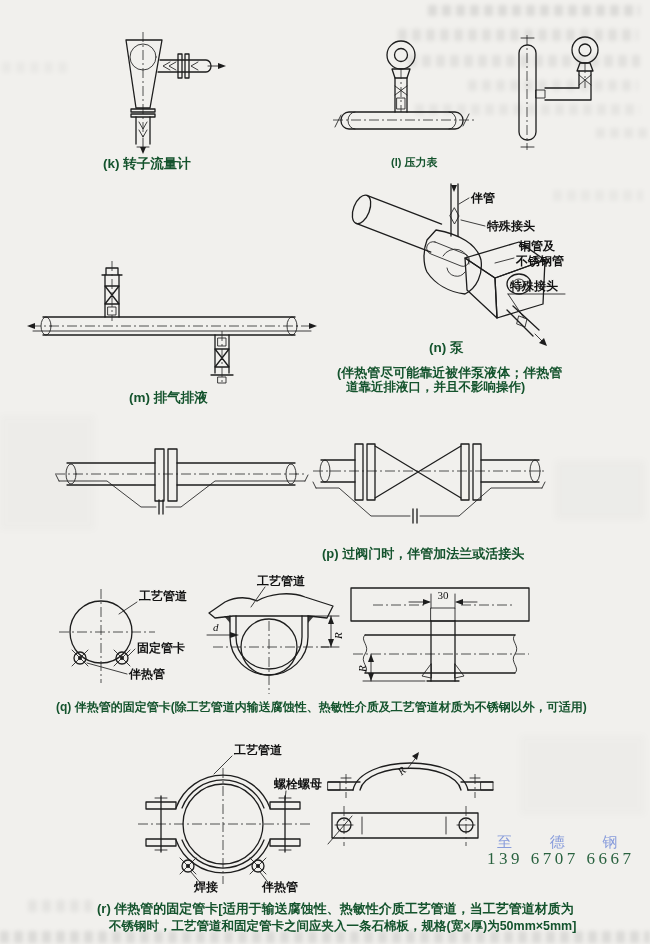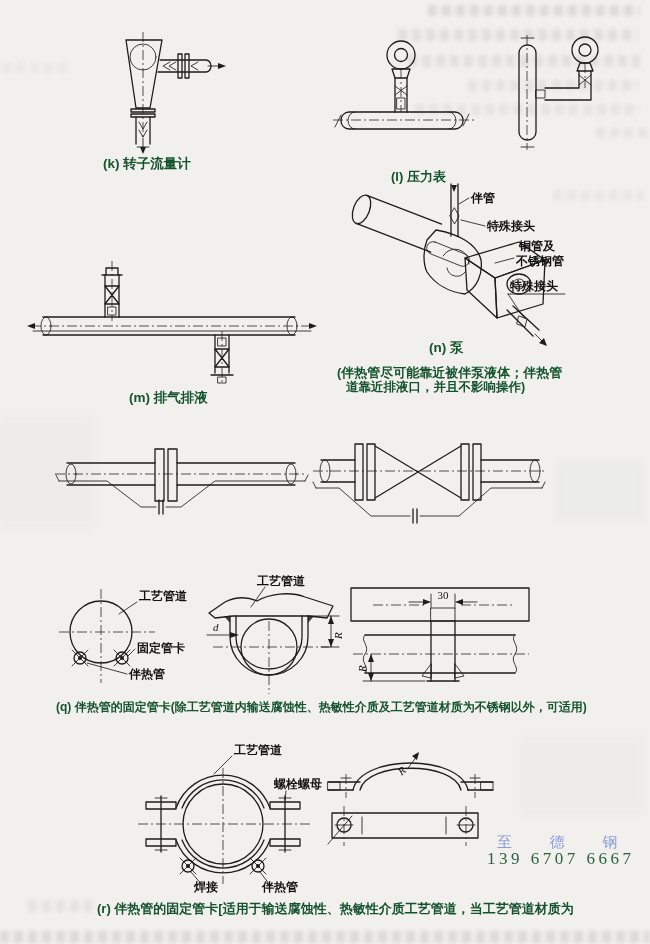--- a/index.html
+++ b/index.html
@@ -79,21 +79,21 @@
       <path class="s sthin" d="M188,5 H201 M188,114 H201"></path>
       <rect class="s sthin" x="203" y="57" width="9" height="8"></rect>
       <path class="s" d="M212,55 H246 M212,67 H258 M246,55 V38 M258,67 V38"></path>
       <path class="s sthin" d="M246,42 L258,52 M246,52 L258,42"></path>
       <path class="s" d="M244,38 H260 L257,30 H247 Z"></path>
       <line class="cl" x1="252" y1="30" x2="252" y2="55"></line>
       <circle class="s" cx="252" cy="17" r="13"></circle>
         <circle class="s" cx="252" cy="17" r="6"></circle>
     </svg>
   </div>
-  <div class="cap" style="left:391px;top:168px;font-size:13px;">(l) 压力表</div>
+  <div class="cap" style="left:391px;top:155px;font-size:11px;">(l) 压力表</div>
 
   <div class="fig" style="left:347px;top:178px;">
     <svg width="310" height="170" viewBox="0 0 310 170">
       <g transform="rotate(21 50 45)">
         <path class="s" d="M12,30 H92 M12,60 H92"></path>
         <ellipse class="s" cx="12" cy="45" rx="8" ry="15"></ellipse>
       </g>
       <path class="s" d="M89,52 C112,56 130,66 134,82 C136,96 130,110 118,116 C102,114 88,106 80,94 C76,86 76,72 80,62 Z"></path>
       <path class="s sthin" d="M88,64 L118,76 A6,6 0 0 1 114,88 L84,76 A6,6 0 0 1 88,64 Z"></path>
       <path class="s sthin" d="M96,78 A14,14 0 0 1 122,86 M100,90 A10,10 0 0 0 118,94"></path>
@@ -172,20 +172,21 @@
       <rect class="s" x="42" y="6" width="8" height="56"></rect>
       <rect class="s" x="54" y="6" width="8" height="56"></rect>
       <rect class="s" x="148" y="6" width="8" height="56"></rect>
       <rect class="s" x="160" y="6" width="8" height="56"></rect>
       <path class="s" d="M62,8 L148,60 M62,60 L148,8"></path>
       <path class="s sthin" d="M3,50 H26 L58,78 H97 M107,78 H146 L178,50 H229"></path>
       <path class="s" d="M100,71 V85 M104,71 V85"></path>
       <path class="s sthin" d="M3,50 L0,44 M229,50 L232,44"></path>
     </svg>
   </div>
+  <div class="cap" style="left:322px;top:545px;font-size:13px;">(p) 过阀门时，伴管加法兰或活接头</div>
 
   <div class="fig" style="left:55px;top:583px;">
     <svg width="150" height="118" viewBox="0 0 150 118">
       <circle class="s" cx="46" cy="49" r="31"></circle>
       <line class="cl" x1="4" y1="49" x2="100" y2="49"></line>
       <line class="cl" x1="46" y1="6" x2="46" y2="100"></line>
       <circle class="s" cx="25" cy="75" r="6"></circle>
         <circle class="fillb" cx="25" cy="75" r="2"></circle>
       <path class="s sthin" d="M17,67 L33,83 M17,83 L33,67"></path>
       <circle class="s" cx="67" cy="75" r="6"></circle>
@@ -318,17 +319,18 @@
       <line class="s sthin" x1="7" y1="19" x2="25" y2="19"></line>
       <circle class="s" cx="138" cy="19" r="7"></circle>
       <line class="cl" x1="138" y1="0" x2="138" y2="40"></line>
       <line class="s sthin" x1="129" y1="19" x2="147" y2="19"></line>
       <path class="s sthin" d="M34,11 V28 M118,11 V28"></path>
       <line class="s sthin" x1="24" y1="10" x2="0" y2="38"></line>
     </svg>
   </div>
 
   <div class="cap" style="left:97px;top:900px;font-size:13px;">(r) 伴热管的固定管卡[适用于输送腐蚀性、热敏性介质工艺管道，当工艺管道材质为</div>
+  <div class="cap" style="left:109px;top:918px;font-size:12.5px;">不锈钢时，工艺管道和固定管卡之间应夹入一条石棉板，规格(宽×厚)为50mm×5mm]</div>
 
   <div class="wm" style="left:497px;top:833px;font-size:15px;letter-spacing:17px;color:#7d93da;opacity:.9;">至 德 钢 业</div>
   <div class="wm" style="left:487px;top:849px;font-size:17px;letter-spacing:3.5px;color:#14532d;opacity:.9;">139 6707 6667</div>
 
 </div>
 
 </body></html>

